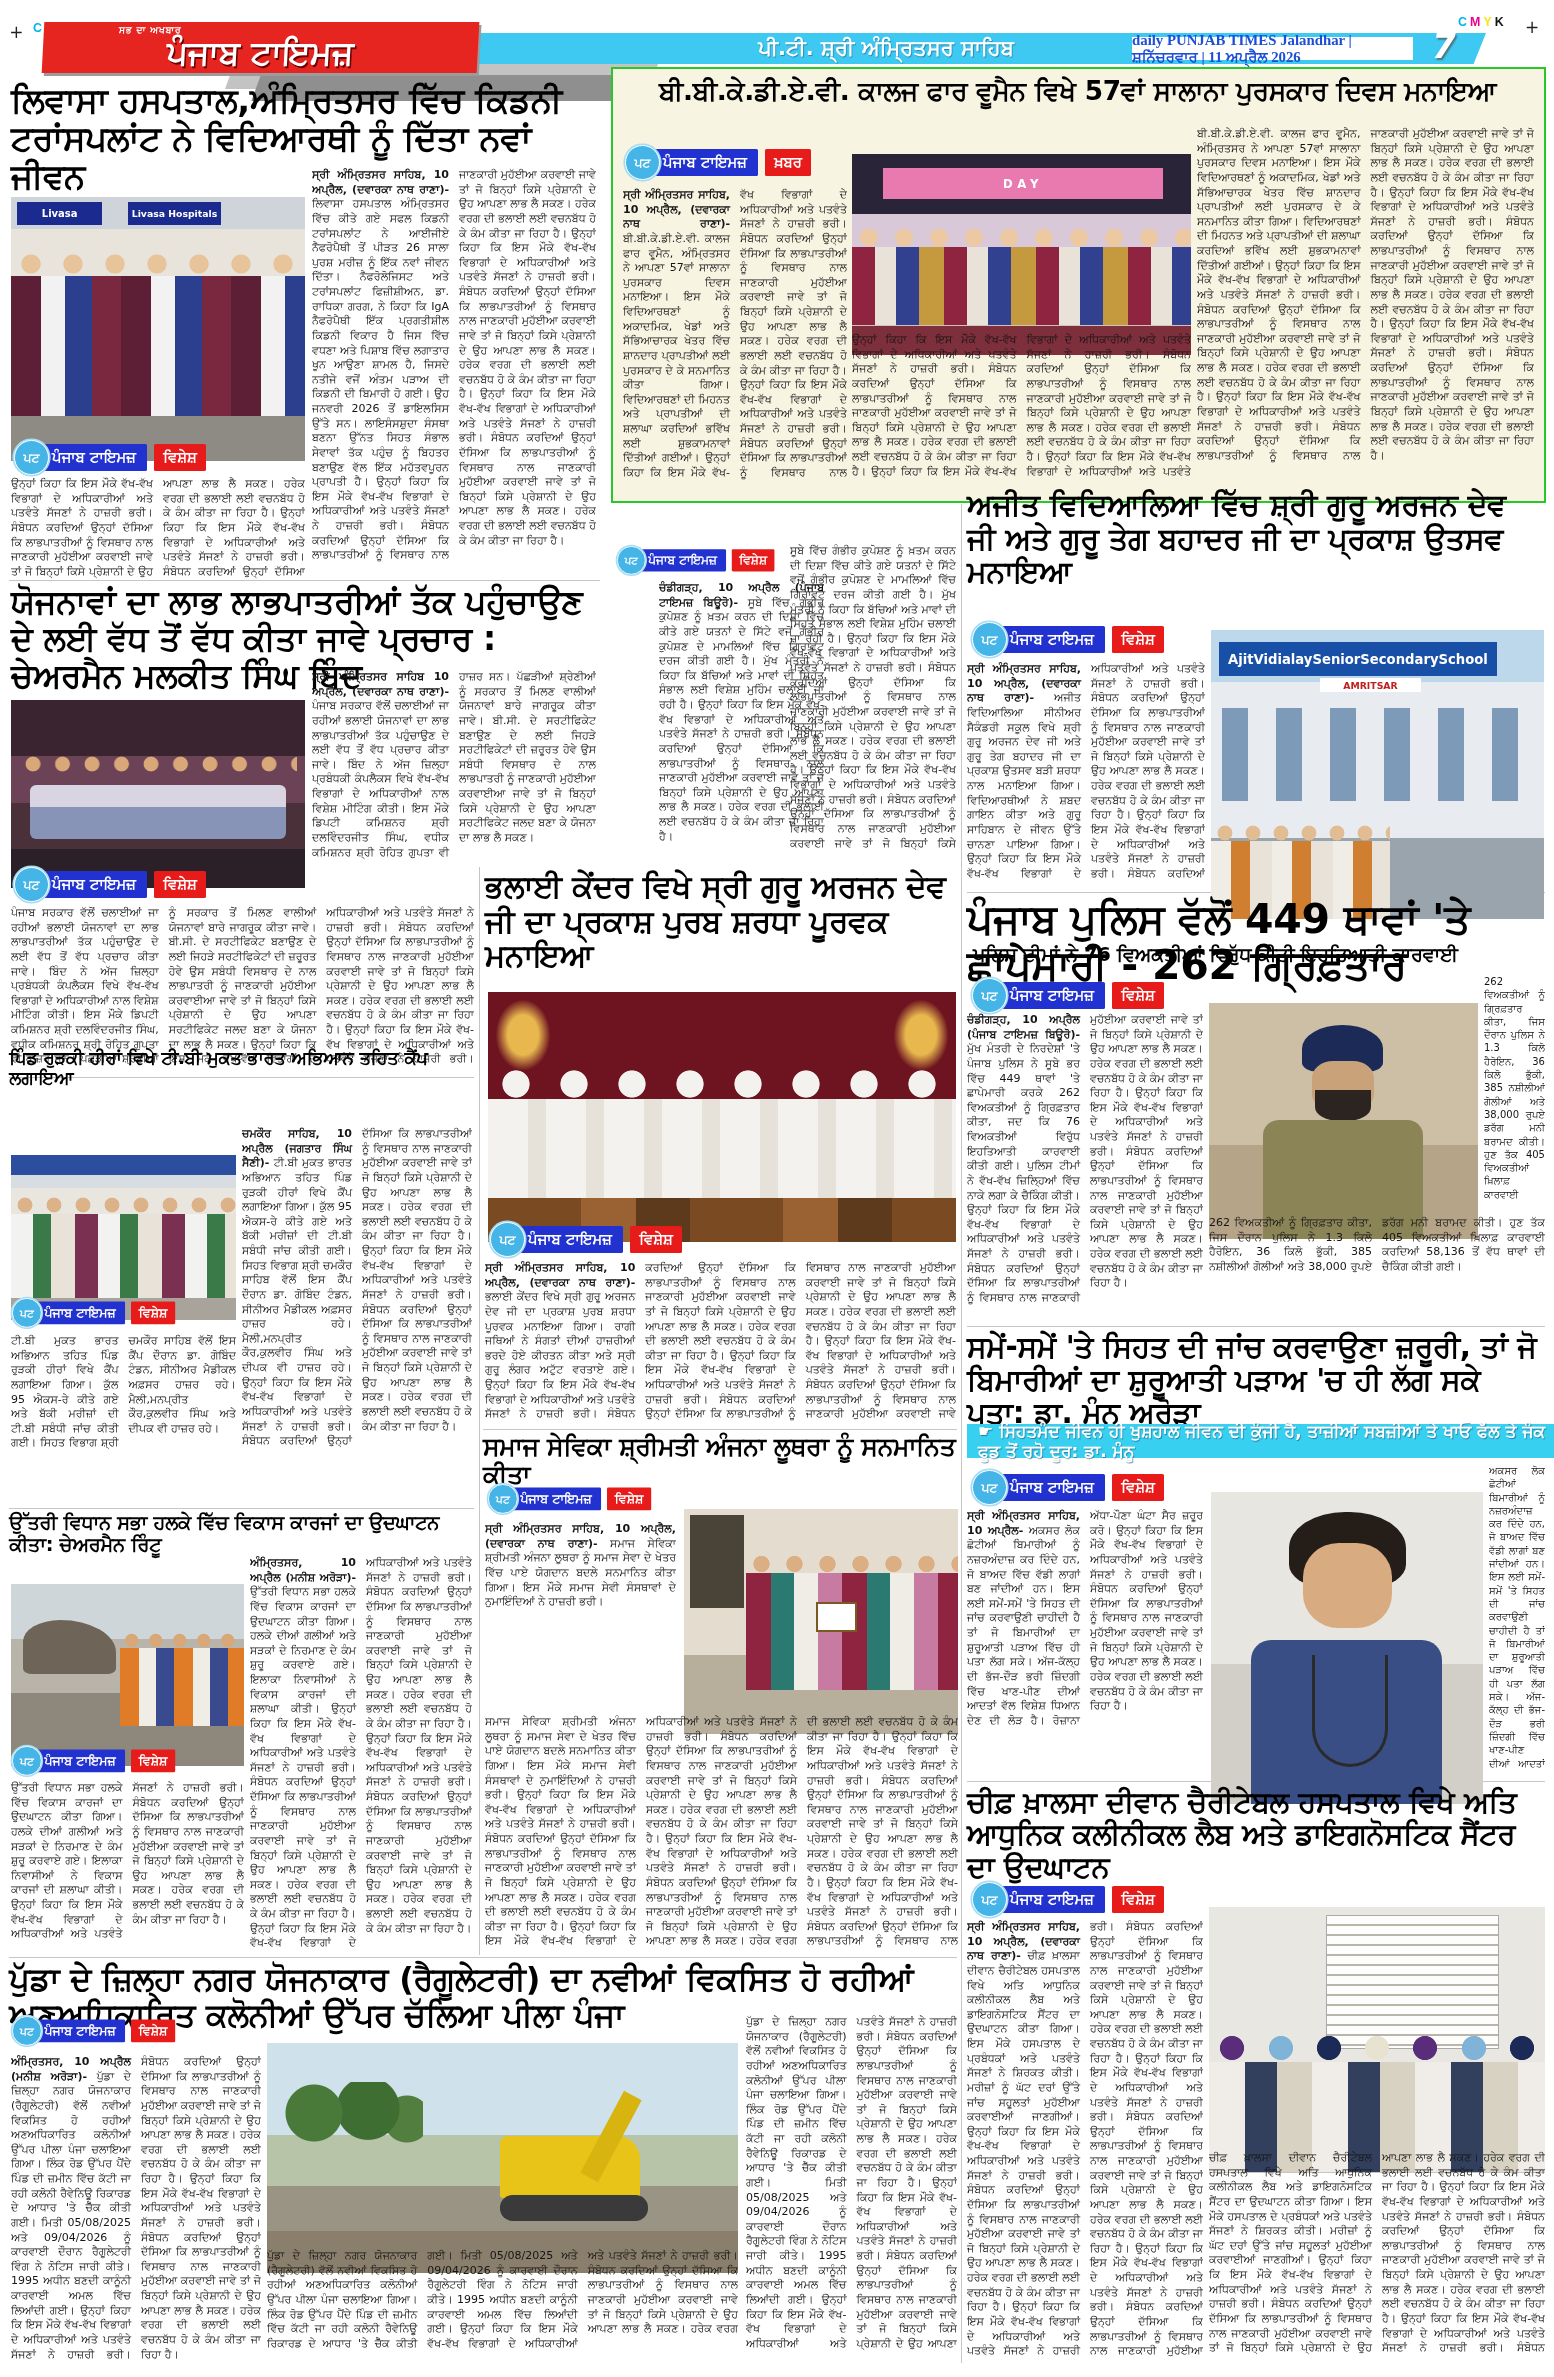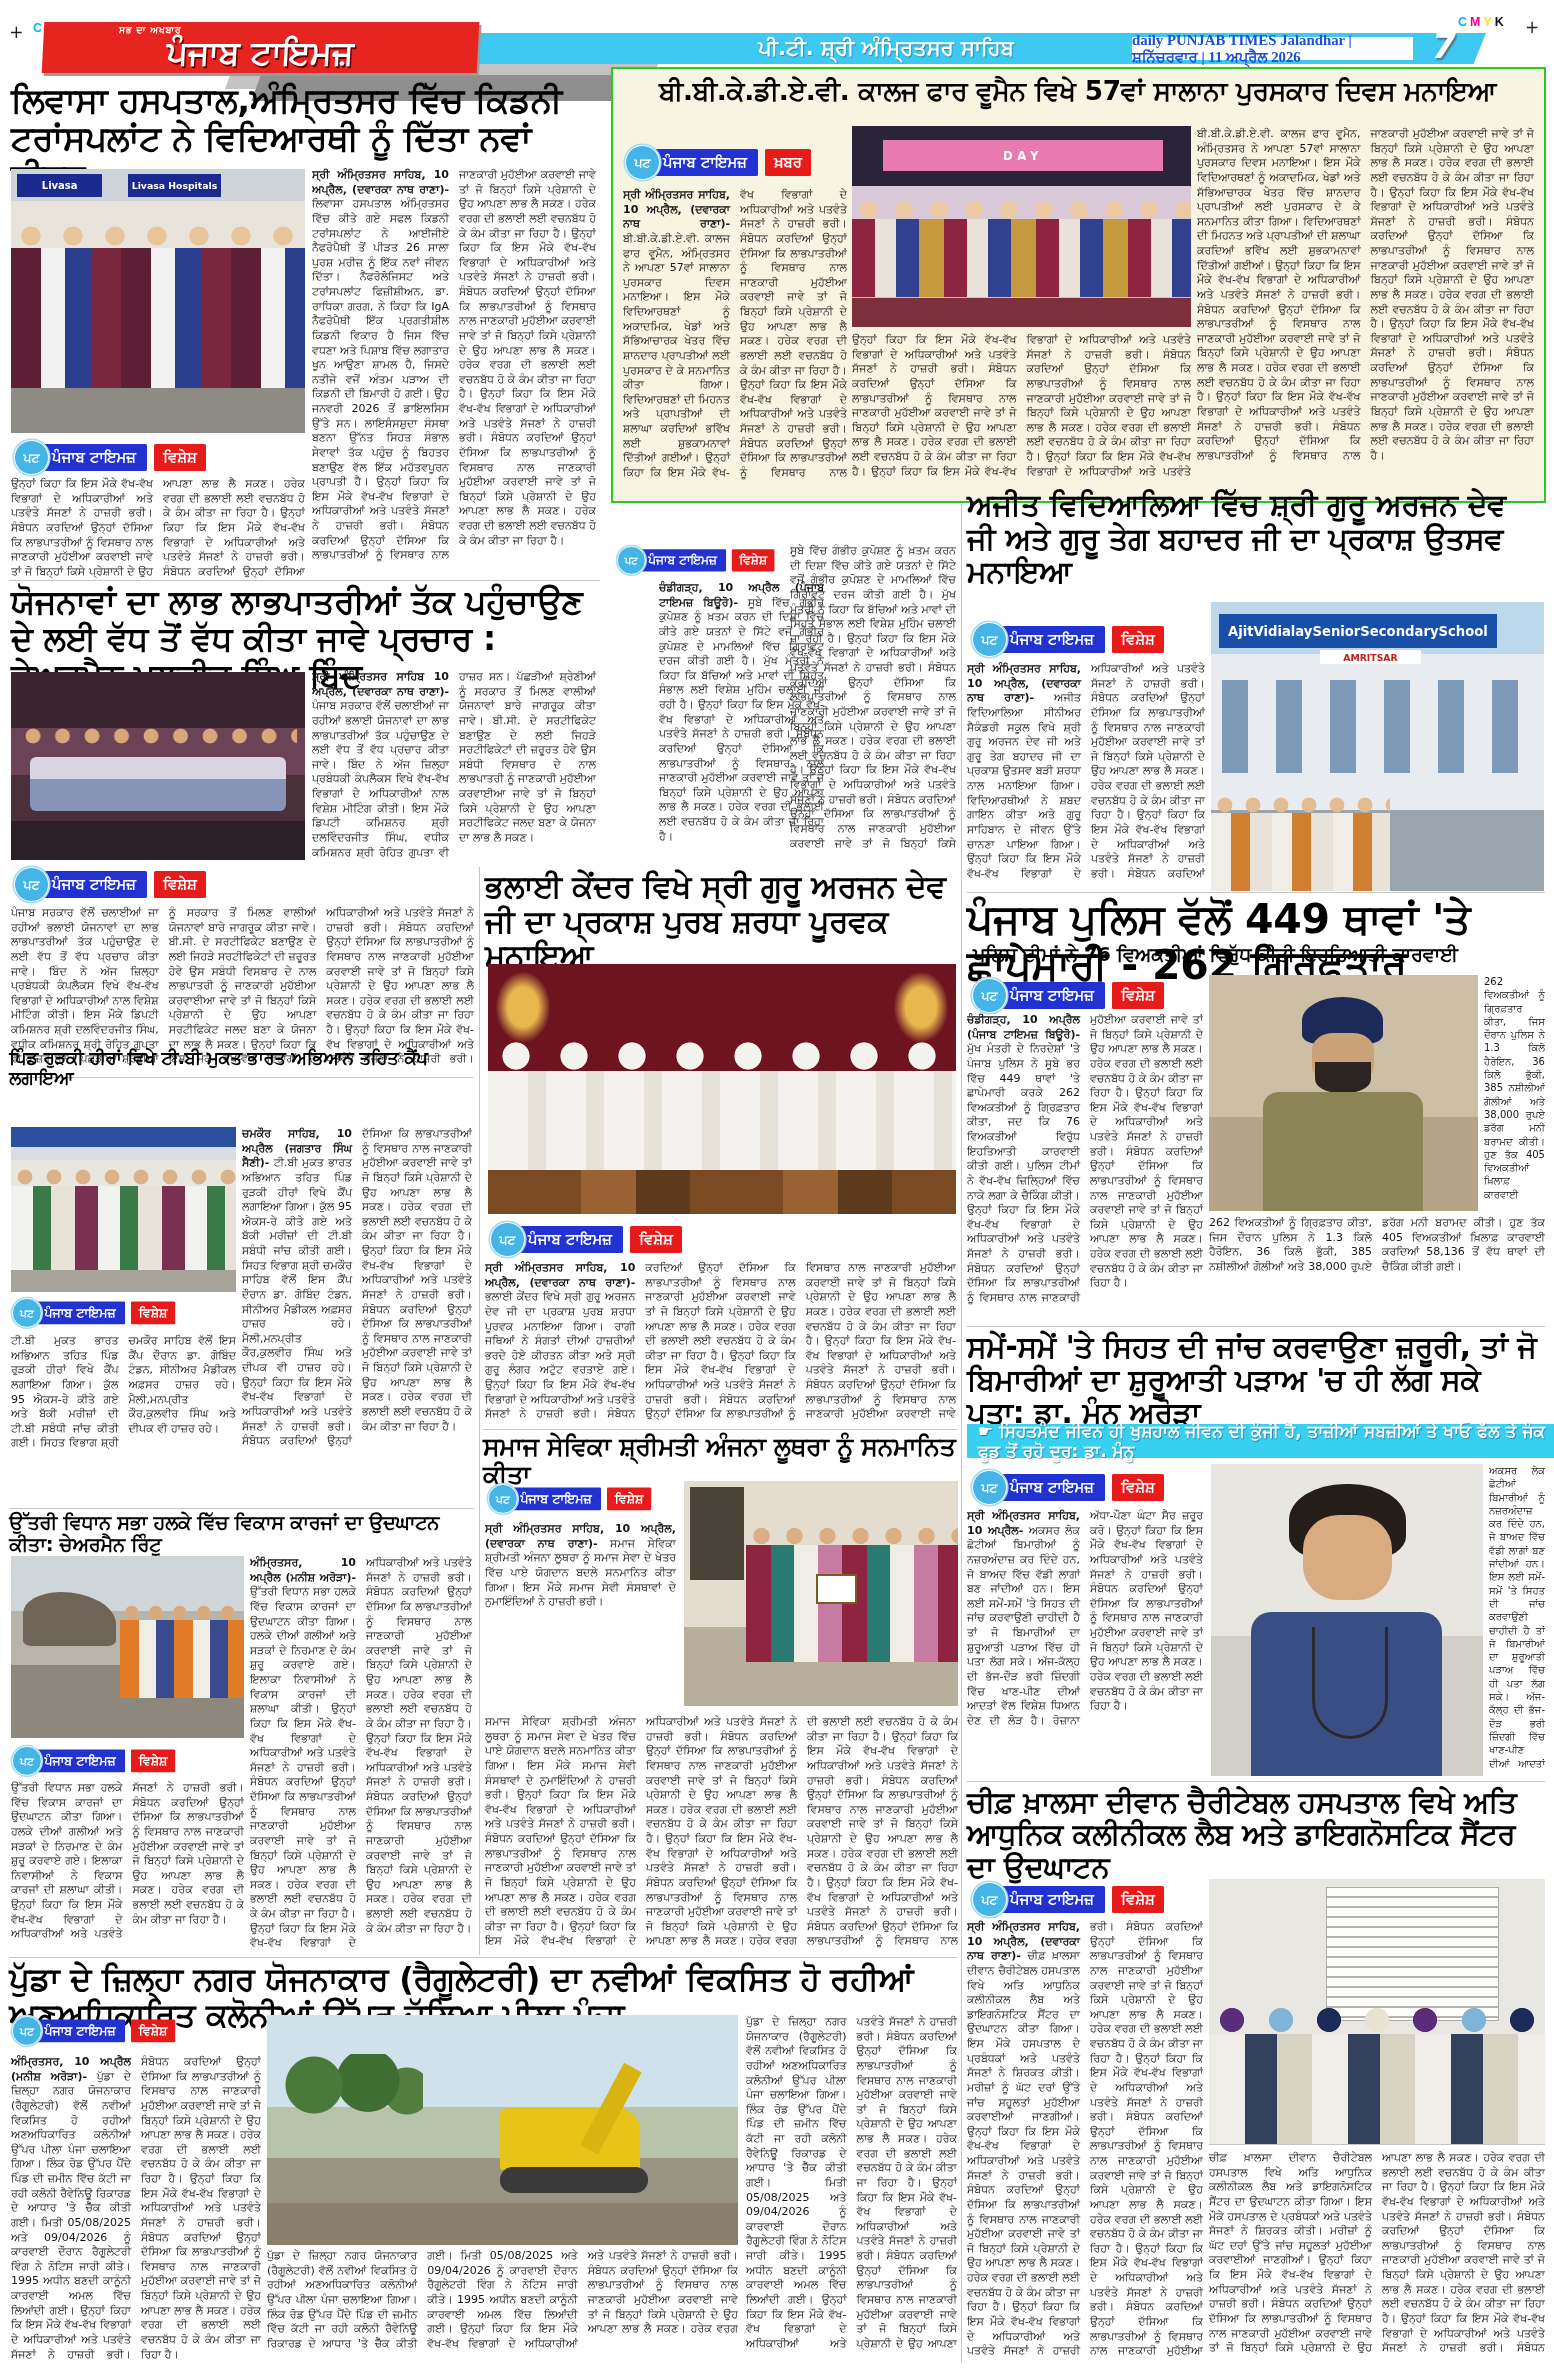--- a/index.html
+++ b/index.html
@@ -13,21 +13,21 @@
   .c1{column-count:1;}.c2{column-count:2;}.c3{column-count:3;}
   .dl{font-weight:bold;}
   .badge{display:flex;align-items:center;}
   .bcir{width:33px;height:33px;border-radius:50%;background:#45b5e8;color:#fff;font-weight:bold;
         font-size:12.4px;display:flex;align-items:center;justify-content:center;flex:0 0 33px;
         border:1.6px solid #fff;box-shadow:0 0 0 1.6px #a8dcf2;position:relative;z-index:2;}
   .bblu{background:#2132d0;color:#fff;font-weight:bold;font-size:14.8px;padding:3.9px 11px 5.4px 15.5px;
         margin-left:-12.4px;border-radius:1.6px;white-space:nowrap;}
   .bred{background:#e81b1b;color:#fff;font-weight:bold;font-size:14.8px;padding:3.9px 9.3px 5.4px;
         margin-left:7px;border-radius:1.6px;white-space:nowrap;}
-  .photo{position:absolute;overflow:hidden;background:#d8d8d8;}
+  .photo{position:absolute;overflow:hidden;background:#d8d8d8;margin-top:28px;}
   .vr{position:absolute;width:0.8px;background:#c6c6c6;}
   .hr{position:absolute;height:0.8px;background:#c6c6c6;}
   .cy{color:#00b7ec}.mg{color:#ec008c}.yl{color:#f5e90f}.bk{color:#151515}
   .cmyk span{font-weight:bold;font-size:12.4px;margin-right:3.1px;font-family:"Liberation Sans",sans-serif;}
   .regmark{font-size:17px;color:#222;font-weight:normal;}
   .serif{font-family:"Liberation Serif",serif;}
   .greenbox{position:absolute;border:2.3px solid #27c827;background:#f7f4e2;}
   .cyanbar{position:absolute;background:#38d0f0;color:#fff;font-weight:bold;
            display:flex;align-items:center;padding:0 11px;
            text-shadow:0.8px 0.8px 0.8px rgba(10,70,110,.55);}

